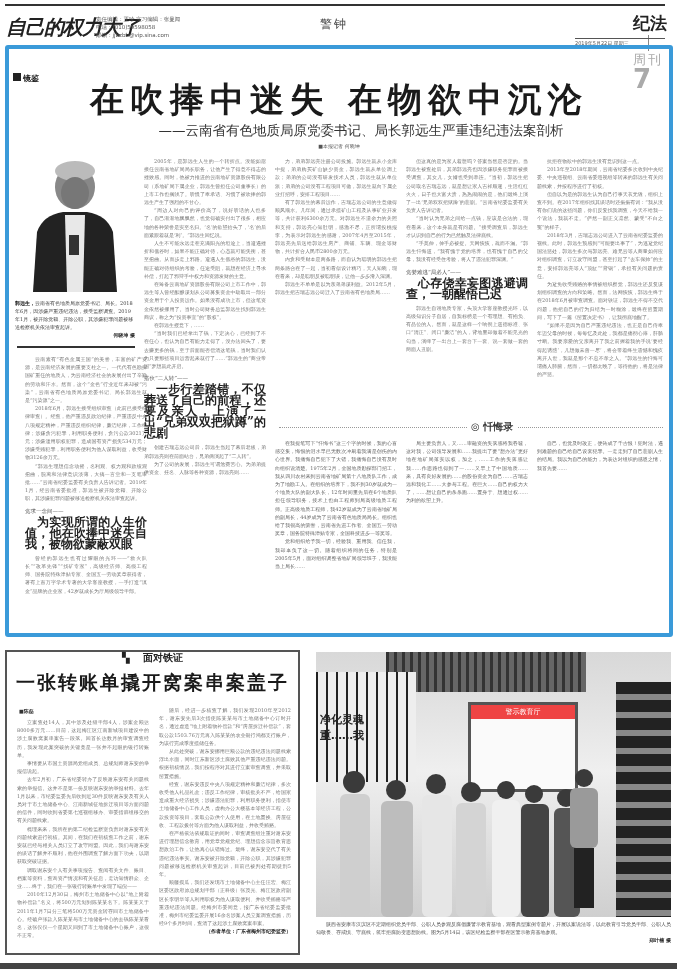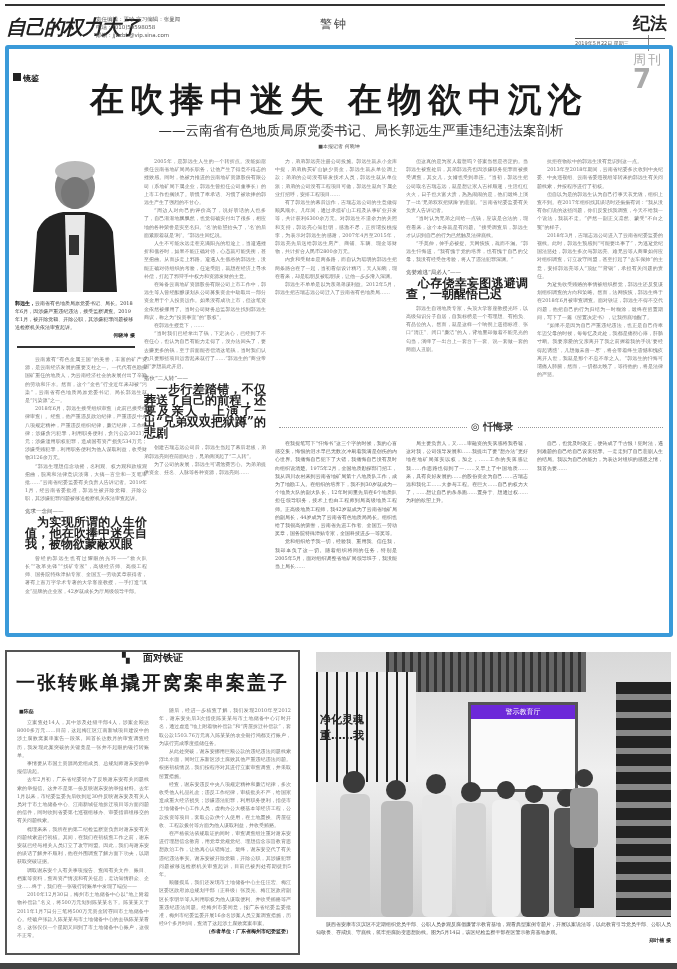--- a/index.html
+++ b/index.html
@@ -45,21 +45,21 @@
   .bl-tag { position: absolute; left: 0; width: 291px; top: -6px; text-align: center; }
   .bl-tag span { background: #fff; padding: 0 5px; font-family: "DejaVu Sans", sans-serif; font-size: 10px; font-weight: bold; color: #222; }
   .bl-headline { position: absolute; left: 0; width: 291px; top: 18px; text-align: center; font-family: Liberation Serif, serif; font-size: 19px; font-weight: bold; color: #1a1a1a; letter-spacing: 2px; }
   .bl-author { position: absolute; left: 12px; top: 56px; font-size: 5px; font-weight: bold; color: #333; }
 
   .photo2 { position: absolute; left: 316px; top: 652px; width: 355px; height: 265px; background: linear-gradient(#d8d8d8, #efefef 45%, #cfcfcf); overflow: hidden; }
   .ph-ceiling { position: absolute; left: 70px; top: 0; width: 200px; height: 40px; background: repeating-linear-gradient(90deg, #333 0 3px, #666 3px 8px); }
   .ph-left-panel { position: absolute; left: 0; top: 20px; width: 100px; height: 110px; background: repeating-linear-gradient(90deg, #222 0 2px, #eee 2px 10px); }
   .ph-left-text { position: absolute; left: 4px; top: 60px; font-family: "DejaVu Sans", sans-serif; font-size: 11px; font-weight: bold; color: #222; line-height: 16px; }
   .ph-center { position: absolute; left: 152px; top: 50px; width: 110px; height: 90px; border: 3px solid #555; background: #fafafa; }
-  .ph-center-title { background: #6d28d9; color: #fff; font-family: Liberation Mono, monospace; font-size: 7px; text-align: center; height: 14px; line-height: 14px; }
+  .ph-center-title { background: #ef4444; color: #fff; font-family: Liberation Mono, monospace; font-size: 7px; text-align: center; height: 14px; line-height: 14px; }
   .ph-right { position: absolute; right: 0; top: 30px; width: 55px; height: 235px; background: repeating-linear-gradient(#222 0 12px, #888 12px 18px); }
   .ph-people { position: absolute; left: 10px; top: 110px; width: 280px; height: 155px; }
   .caption2 { position: absolute; left: 316px; top: 920px; width: 355px; font-size: 5px; line-height: 8px; color: #555; text-indent: 2em; }
   .caption2 .credit2 { text-align: right; font-weight: bold; color: #222; }
   .bottom-bar { position: absolute; left: 0; top: 963px; width: 677px; height: 6px; background: #444; }
 </style>
 </head>
 <body>
 
 <div class="masthead">

